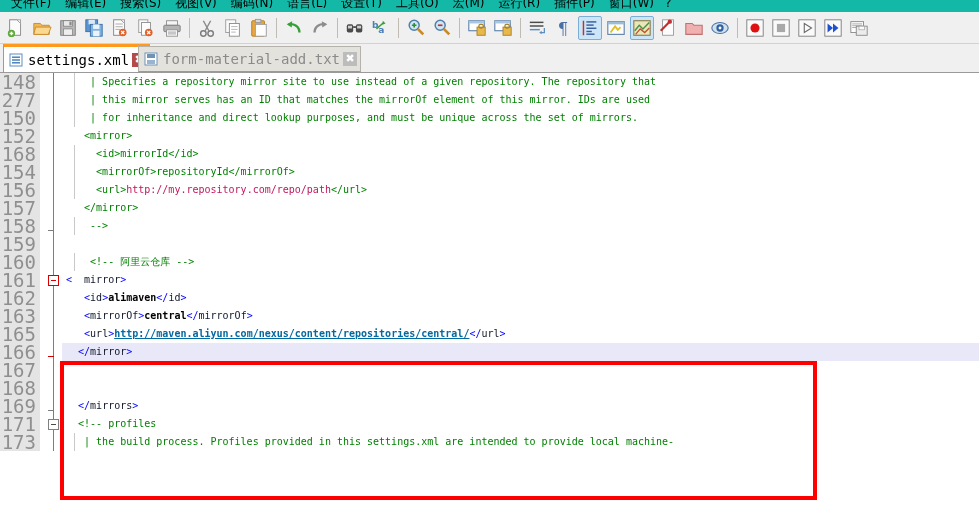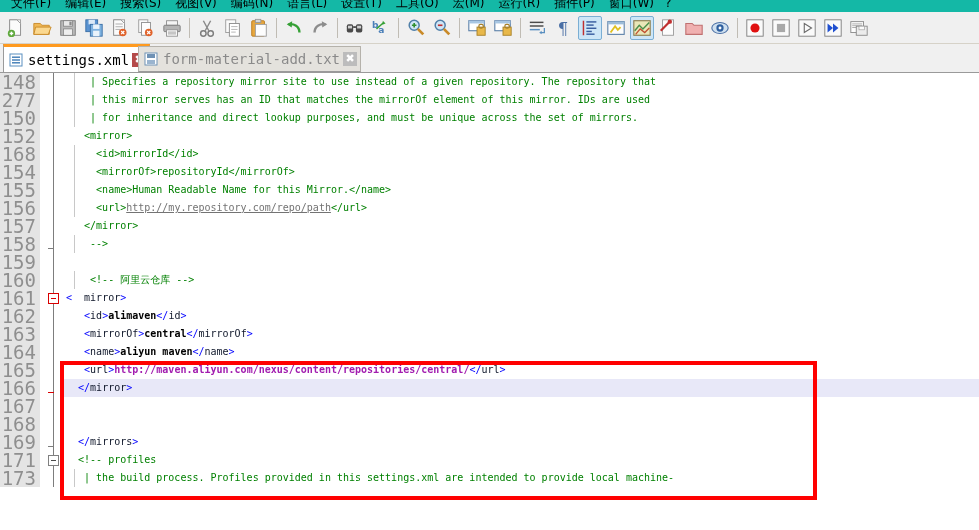--- a/index.html
+++ b/index.html
@@ -135,22 +135,22 @@
   .codeinner{padding-left:4px;display:block;}
   .ind{
     position:absolute;top:0;width:1px;height:18px;
     background:#c8c8c8;
   }
   
   .cm{color:#008000;}
   .br{color:#0000ff;}
   .tg{color:#0f172a;}
   .tx{color:#000000;font-weight:bold;}
-  .lk{color:#a21caf;font-weight:bold;}
-  .cmlk{color:#737373;text-decoration:underline;text-align:center;}
+  .lk{color:#0369a1;font-weight:bold;text-decoration:underline;}
+  .cmlk{color:#be185d;text-align:center;}
 
   
   .redbox{
     position:absolute;left:60px;top:288px;width:757px;height:139px;
     border:4px solid #ff0000;box-sizing:border-box;
     pointer-events:none;z-index:9;
   }
 </style>
 </head>
 <body>
@@ -447,30 +447,28 @@
   </div>
 
   <div class="editor">
     <div class="rows" id="rows">
         <div class="row"><div class="gutter-num">148</div><div class="gutter-fold"></div><div class="codecell"><div class="ind" style="left: 12px;"></div><span class="codeinner"><span class="cm">    | Specifies a repository mirror site to use instead of a given repository. The repository that</span></span></div></div>
         <div class="row"><div class="gutter-num">277</div><div class="gutter-fold"></div><div class="codecell"><div class="ind" style="left: 12px;"></div><span class="codeinner"><span class="cm">    | this mirror serves has an ID that matches the mirrorOf element of this mirror. IDs are used</span></span></div></div>
         <div class="row"><div class="gutter-num">150</div><div class="gutter-fold"></div><div class="codecell"><div class="ind" style="left: 12px;"></div><span class="codeinner"><span class="cm">    | for inheritance and direct lookup purposes, and must be unique across the set of mirrors.</span></span></div></div>
         <div class="row"><div class="gutter-num">152</div><div class="gutter-fold"></div><div class="codecell"><span class="codeinner"><span class="cm">   &lt;mirror&gt;</span></span></div></div>
         <div class="row"><div class="gutter-num">168</div><div class="gutter-fold"></div><div class="codecell"><div class="ind" style="left: 12px;"></div><span class="codeinner"><span class="cm">     &lt;id&gt;mirrorId&lt;/id&gt;</span></span></div></div>
         <div class="row"><div class="gutter-num">154</div><div class="gutter-fold"></div><div class="codecell"><div class="ind" style="left: 12px;"></div><span class="codeinner"><span class="cm">     &lt;mirrorOf&gt;repositoryId&lt;/mirrorOf&gt;</span></span></div></div>
-        <div class="row"><div class="gutter-num">155</div><div class="gutter-fold"></div><div class="codecell"><div class="ind" style="left: 12px;"></div><span class="codeinner"><span class="cm">     &lt;name&gt;Human Readable Name for this Mirror.&lt;/name&gt;</span></span></div></div>
         <div class="row"><div class="gutter-num">156</div><div class="gutter-fold"></div><div class="codecell"><div class="ind" style="left: 12px;"></div><span class="codeinner"><span class="cm">     &lt;url&gt;</span><span class="cmlk">http://my.repository.com/repo/path</span><span class="cm">&lt;/url&gt;</span></span></div></div>
         <div class="row"><div class="gutter-num">157</div><div class="gutter-fold"></div><div class="codecell"><span class="codeinner"><span class="cm">   &lt;/mirror&gt;</span></span></div></div>
         <div class="row"><div class="gutter-num">158</div><div class="gutter-fold"><div class="foldtick"></div></div><div class="codecell"><div class="ind" style="left: 12px;"></div><span class="codeinner"><span class="cm">    --&gt;</span></span></div></div>
         <div class="row"><div class="gutter-num">159</div><div class="gutter-fold"></div><div class="codecell"><span class="codeinner"></span></div></div>
         <div class="row"><div class="gutter-num">160</div><div class="gutter-fold"></div><div class="codecell"><div class="ind" style="left: 12px;"></div><span class="codeinner"><span class="cm">    &lt;!-- 阿里云仓库 --&gt;</span></span></div></div>
         <div class="row"><div class="gutter-num">161</div><div class="gutter-fold"><div class="foldbox red"></div></div><div class="codecell"><span class="codeinner"><span class="br">&lt;</span><span class="tg">  mirror</span><span class="br">&gt;</span></span></div></div>
         <div class="row"><div class="gutter-num">162</div><div class="gutter-fold"></div><div class="codecell"><span class="codeinner"><span class="br">   &lt;</span><span class="tg">id</span><span class="br">&gt;</span><span class="tx">alimaven</span><span class="br">&lt;/</span><span class="tg">id</span><span class="br">&gt;</span></span></div></div>
         <div class="row"><div class="gutter-num">163</div><div class="gutter-fold"></div><div class="codecell"><span class="codeinner"><span class="br">   &lt;</span><span class="tg">mirrorOf</span><span class="br">&gt;</span><span class="tx">central</span><span class="br">&lt;/</span><span class="tg">mirrorOf</span><span class="br">&gt;</span></span></div></div>
-        <div class="row"><div class="gutter-num">164</div><div class="gutter-fold"></div><div class="codecell"><span class="codeinner"><span class="br">   &lt;</span><span class="tg">name</span><span class="br">&gt;</span><span class="tx">aliyun maven</span><span class="br">&lt;/</span><span class="tg">name</span><span class="br">&gt;</span></span></div></div>
         <div class="row"><div class="gutter-num">165</div><div class="gutter-fold"></div><div class="codecell"><span class="codeinner"><span class="br">   &lt;</span><span class="tg">url</span><span class="br">&gt;</span><span class="lk">http://maven.aliyun.com/nexus/content/repositories/central/</span><span class="br">&lt;/</span><span class="tg">url</span><span class="br">&gt;</span></span></div></div>
         <div class="row cur"><div class="gutter-num">166</div><div class="gutter-fold"><div class="foldtick" style="background: rgb(217, 0, 0);"></div></div><div class="codecell"><span class="codeinner"><span class="br">  &lt;/</span><span class="tg">mirror</span><span class="br">&gt;</span></span></div></div>
         <div class="row"><div class="gutter-num">167</div><div class="gutter-fold"></div><div class="codecell"><span class="codeinner"></span></div></div>
         <div class="row"><div class="gutter-num">168</div><div class="gutter-fold"></div><div class="codecell"><span class="codeinner"></span></div></div>
         <div class="row"><div class="gutter-num">169</div><div class="gutter-fold"><div class="foldtick"></div></div><div class="codecell"><span class="codeinner"><span class="br">  &lt;/</span><span class="tg">mirrors</span><span class="br">&gt;</span></span></div></div>
         <div class="row"><div class="gutter-num">171</div><div class="gutter-fold"><div class="foldbox"></div></div><div class="codecell"><span class="codeinner"><span class="cm">  &lt;!-- profiles</span></span></div></div>
         <div class="row"><div class="gutter-num">173</div><div class="gutter-fold"></div><div class="codecell"><div class="ind" style="left: 12px;"></div><span class="codeinner"><span class="cm">   | the build process. Profiles provided in this settings.xml are intended to provide local machine-</span></span></div></div>
       </div>
     <div class="redbox"></div>
   </div>

